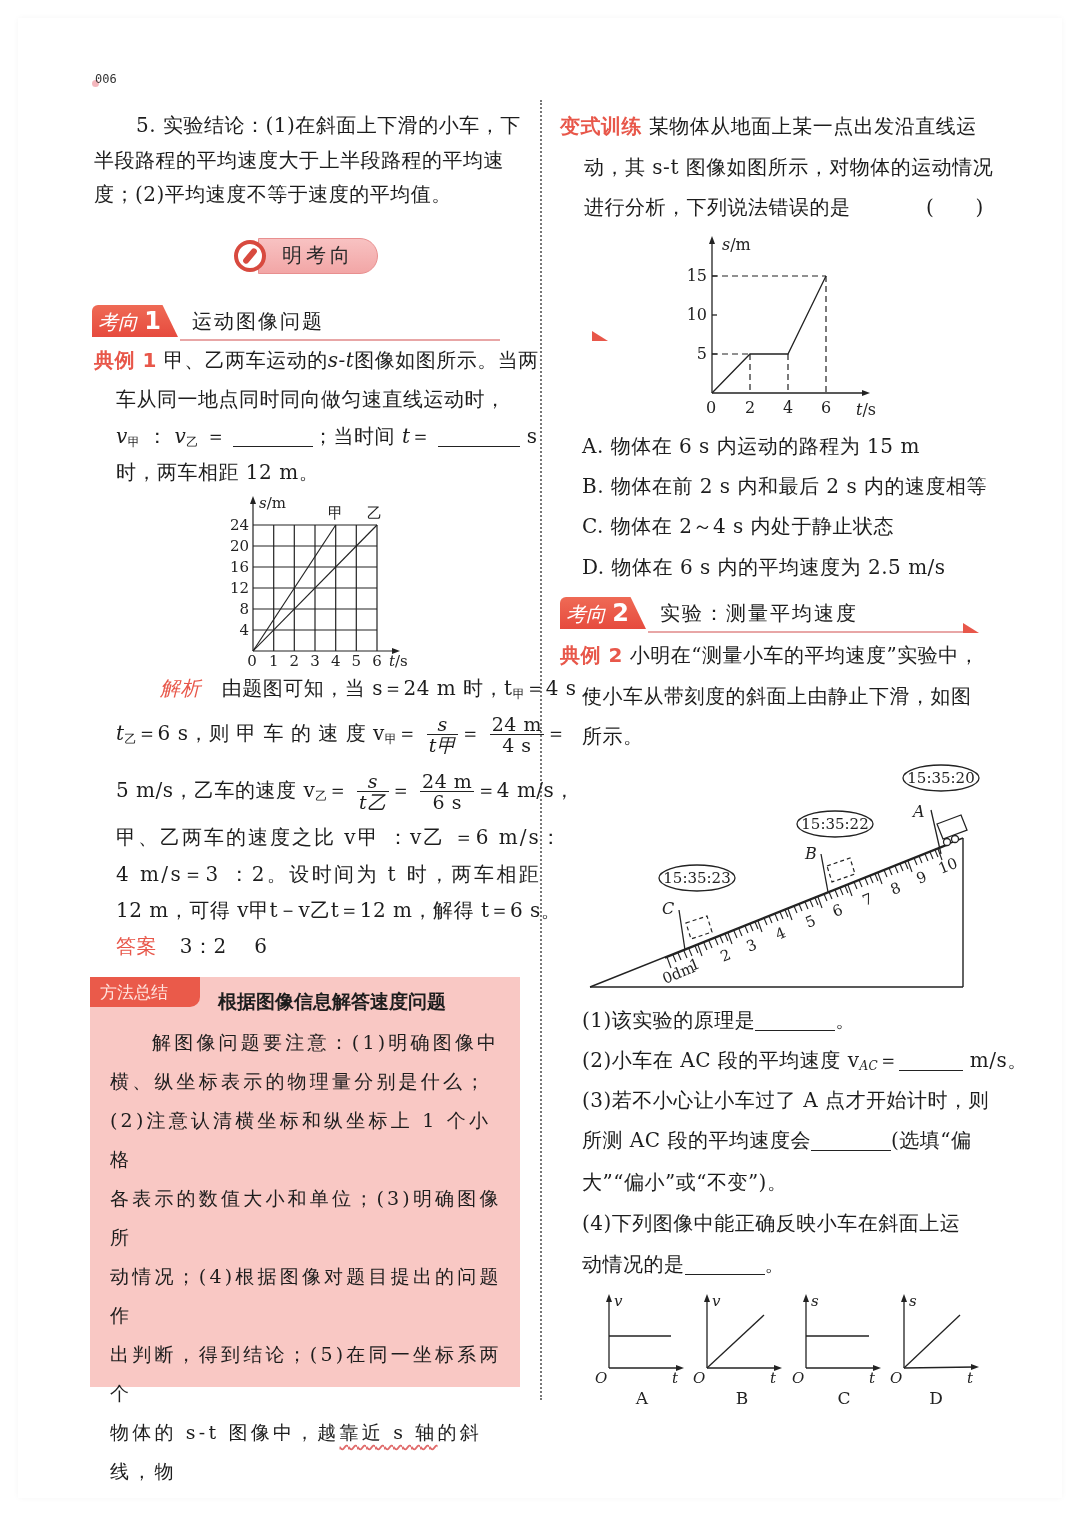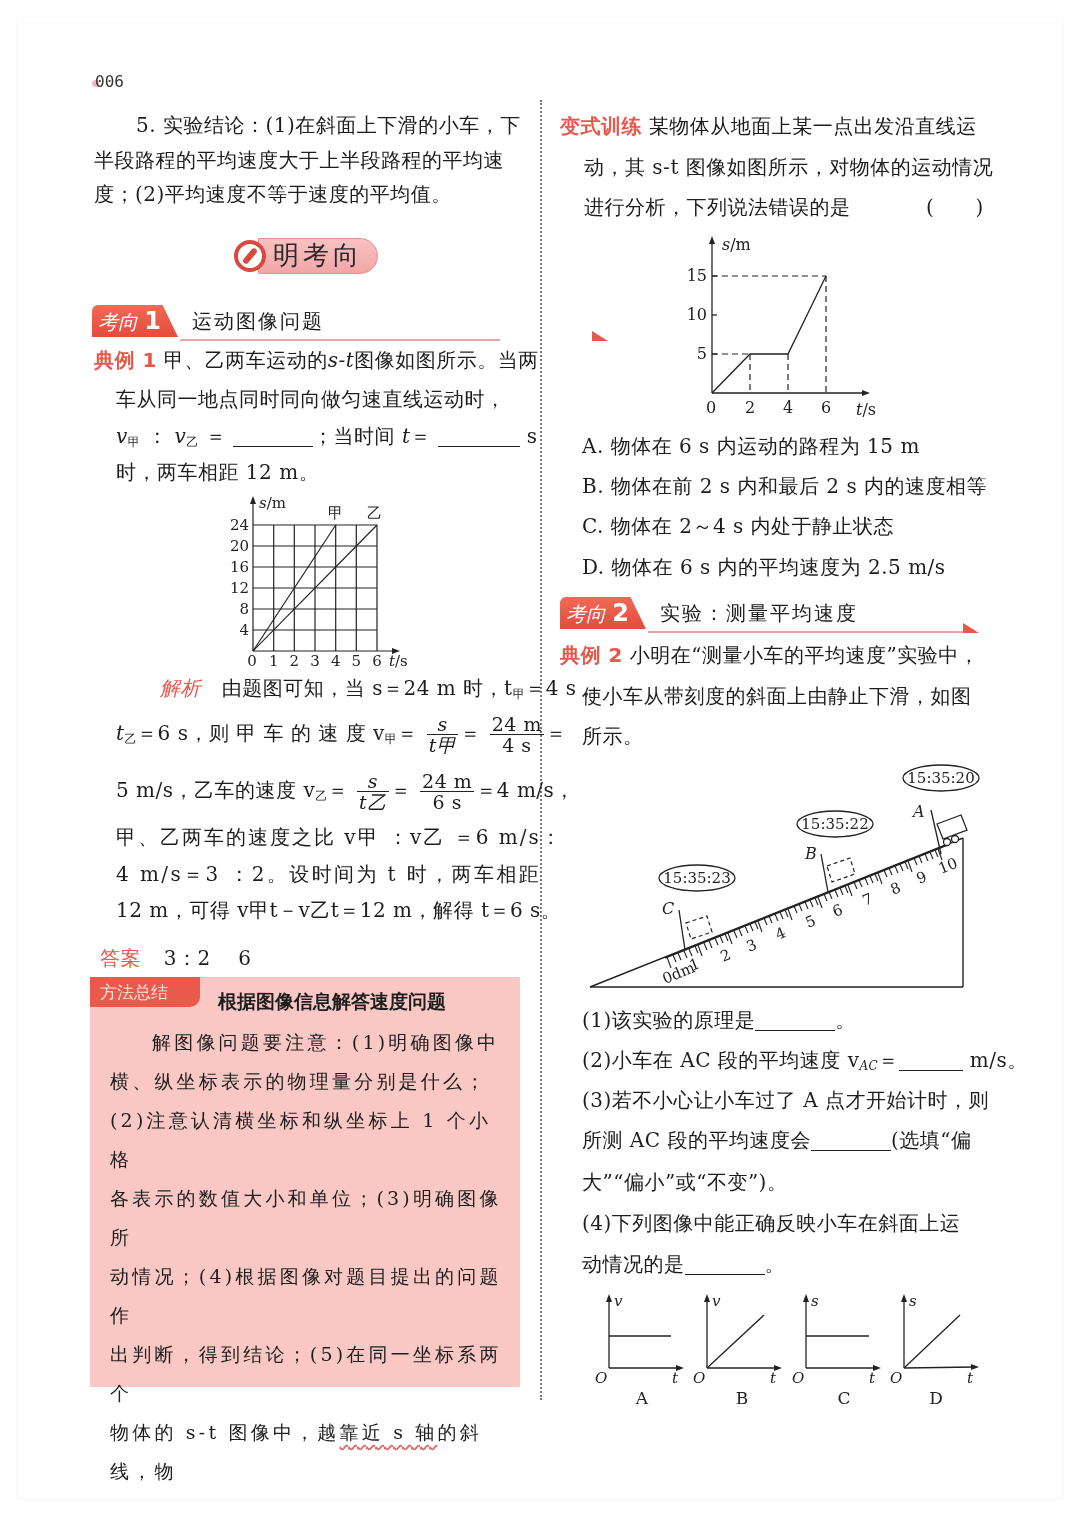--- a/index.html
+++ b/index.html
@@ -20,33 +20,33 @@
   .red { color: #e8574a; }
   .hdr-red { font-family: "DejaVu Sans", "Liberation Sans", sans-serif; font-weight: bold; color: #e8574a; }
   .italic { font-style: italic; }
   .sub { font-size: 12px; vertical-align: -3px; }
   .blank { display: inline-block; border-bottom: 1.5px solid #222; height: 22px; vertical-align: -4px; }
   .frac { display: inline-block; vertical-align: middle; text-align: center; line-height: 20px; margin: 0 2px; }
   .frac .num { display: block; border-bottom: 1.5px solid #222; padding: 0 2px; font-size: 19px; }
   .frac .den { display: block; font-size: 19px; padding: 0 2px; }
 
   
-  .pgnum { left: 95px; top: 72px; font-family: "DejaVu Sans Mono", monospace; font-size: 16px; color: #333; }
+  .pgnum { left: 95px; top: 72px; font-family: "DejaVu Sans Mono", monospace; font-size: 12px; color: #333; }
   .pgdot { left: 92px; top: 80px; width: 7px; height: 7px; border-radius: 50%; background: #f4b7bd; }
 
   
   .divider { left: 540px; top: 100px; height: 1300px; border-left: 2px dotted #777; }
 
   
   .pill {
     left: 258px; top: 238px; width: 120px; height: 36px;
     background: linear-gradient(#f8c2c2, #f2a6a6);
     border-radius: 0 18px 18px 0;
     border: 1.5px solid #e88f8f;
-    font-size: 26px; line-height: 33px; text-align: center; letter-spacing: 4px; color: #2a2a2a;
+    font-size: 20px; line-height: 33px; text-align: center; letter-spacing: 4px; color: #2a2a2a;
   }
   .compass {
     left: 234px; top: 240px; width: 32px; height: 32px; border-radius: 50%;
     background: #fff; border: 4px solid #d84a3f;
   }
   .compass::after {
     content: ""; position: absolute; left: 9px; top: 3px; width: 6px; height: 18px;
     background: #d84a3f; transform: rotate(40deg); border-radius: 3px;
   }
 
@@ -183,21 +183,21 @@
   <span class="frac"><span class="num">24 m</span><span class="den">4 s</span></span><span>＝</span>
 </div>
 <div class="abs txt" style="left:116px; top:770px;">
   <span>5 m/s，乙车的速度 v</span><span class="sub">乙</span><span>＝</span>
   <span class="frac"><span class="num italic">s</span><span class="den italic">t乙</span></span><span>＝</span>
   <span class="frac"><span class="num">24 m</span><span class="den">6 s</span></span><span>＝4 m/s，</span>
 </div>
 <div class="abs txt" style="left:116px; top:817px; letter-spacing:2px;">甲、乙两车的速度之比 v甲 ：v乙 ＝6 m/s：</div>
 <div class="abs txt" style="left:116px; top:854px; letter-spacing:2.4px;">4 m/s＝3 ：2。设时间为 t 时，两车相距</div>
 <div class="abs txt" style="left:116px; top:890px;">12 m，可得 v甲t－v乙t＝12 m，解得 t＝6 s。</div>
-<div class="abs txt" style="left:100px; top:926px;margin-top:12px;">
+<div class="abs txt" style="left:116px; top:926px;">
   <span class="red">答案</span>
   <span style="margin-left:16px; white-space:pre;">3：2    6</span>
 </div>
 
 <div class="abs method">
   <div class="mtag">方法总结</div>
   <div class="mtitle">根据图像信息解答速度问题</div>
   <div class="mbody">
     <div style="padding-left:42px;">解图像问题要注意：(1)明确图像中</div>
     <div>横、纵坐标表示的物理量分别是什么；</div>

